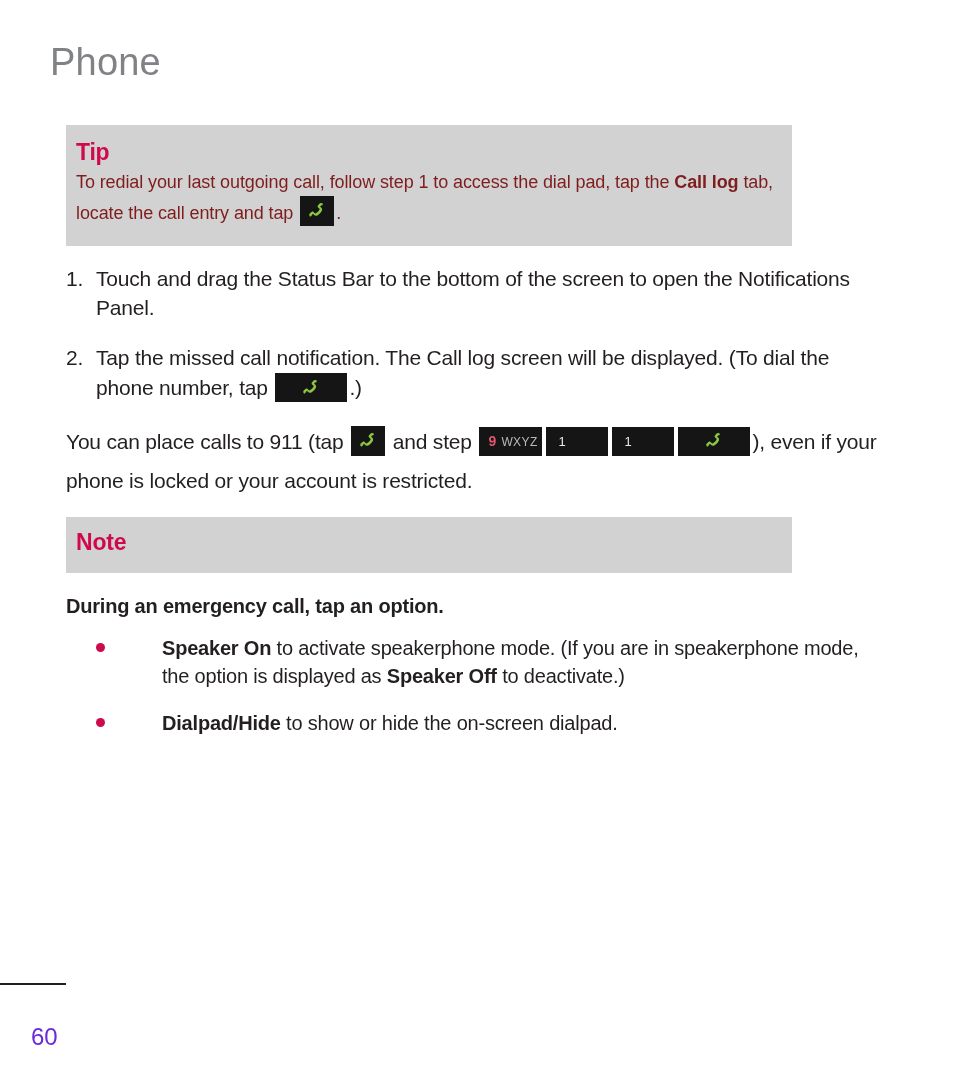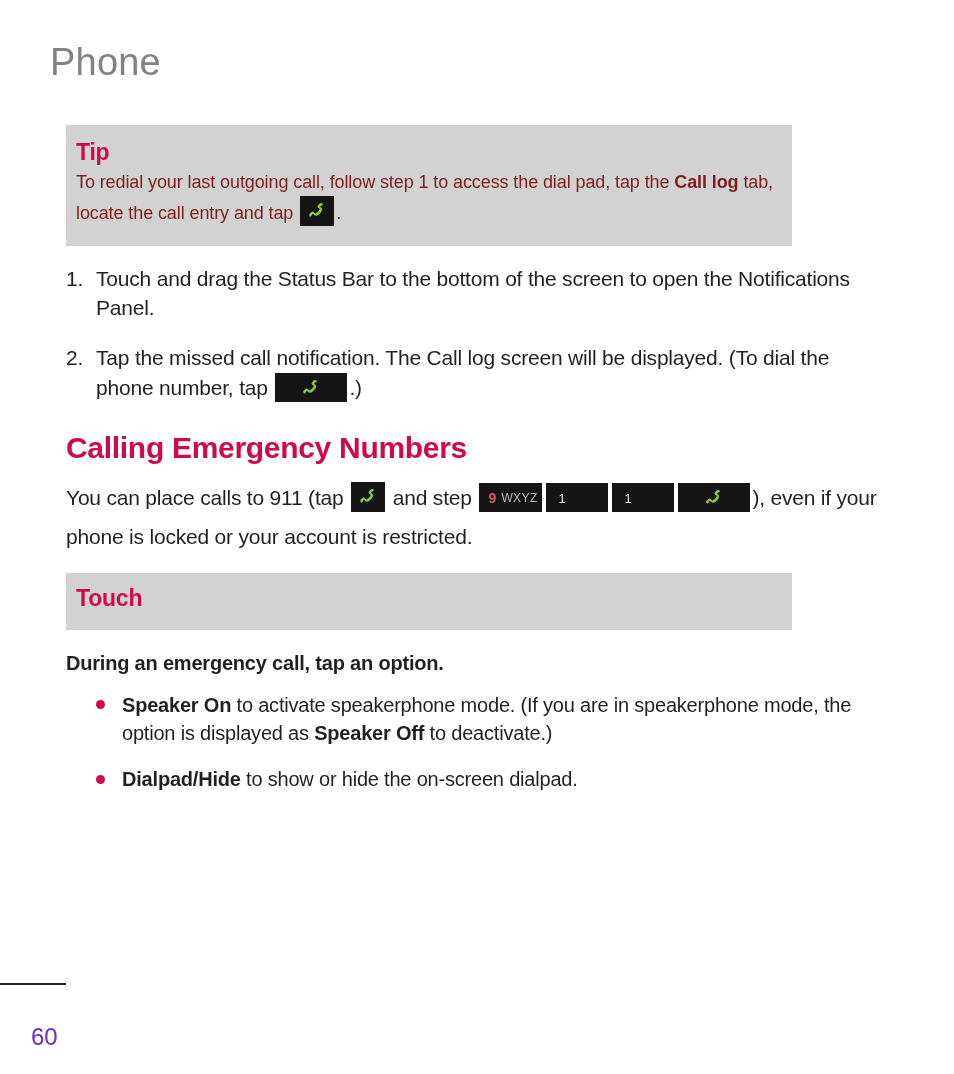--- a/index.html
+++ b/index.html
@@ -118,20 +118,21 @@
     padding: 0;
     list-style: none;
   }
   .bullet {
     display: flex;
     font-size: 20px;
     line-height: 1.42;
     margin: 16px 0 18px 0;
     padding-left: 30px;
     letter-spacing: -0.2px;
+    gap: 40px;
   }
   .bullet-dot {
     flex: 0 0 auto;
     width: 26px;
     color: #cf0a4c;
     font-size: 20px;
     line-height: 1.42;
   }
   .bullet-dot span {
     display: inline-block;
@@ -240,30 +241,29 @@
         <span class="step-text">Touch and drag the Status Bar to the bottom of the screen to open the Notifications Panel.</span>
       </li>
       <li class="step">
         <span class="step-num">2.</span>
         <span class="step-text"><span>Tap the missed call notification. The Call log screen will be displayed. (To dial the phone number, tap </span><span class="key key-phone-wide2"><svg class="handset" width="22" height="22" viewBox="0 0 24 24" aria-hidden="true">
                 <path d="M17.3 3.6c-1.0-0.5-2.0-0.2-2.7 0.6l-1.6 1.9c-0.5 0.6-0.4 1.5 0.2 2.0l1.3 1.1c0.4 0.3 0.5 0.9 0.2 1.4-0.9 1.6-2.3 3.0-3.9 3.9-0.5 0.3-1.1 0.2-1.4-0.2l-1.1-1.3c-0.5-0.6-1.4-0.7-2.0-0.2l-1.9 1.6c-0.8 0.7-1.1 1.7-0.6 2.7l0.6 1.2 2.0-1.0-0.4-0.8 1.7-1.4 0.9 1.1c0.9 1.1 2.5 1.4 3.8 0.7 2.0-1.1 3.7-2.8 4.8-4.8 0.7-1.3 0.4-2.9-0.7-3.8l-1.1-0.9 1.4-1.7 0.8 0.4 1.0-2.0z" fill="#8dc63f"></path>
               </svg></span><span>.)</span></span>
       </li>
     </ol>
 
-    <div class="section-heading">Calling Emergency Numbers</div>
 
     <div class="para"><span>You can place calls to 911 (tap </span><span class="key key-phone-sq"><svg class="handset" width="22" height="22" viewBox="0 0 24 24" aria-hidden="true">
             <path d="M17.3 3.6c-1.0-0.5-2.0-0.2-2.7 0.6l-1.6 1.9c-0.5 0.6-0.4 1.5 0.2 2.0l1.3 1.1c0.4 0.3 0.5 0.9 0.2 1.4-0.9 1.6-2.3 3.0-3.9 3.9-0.5 0.3-1.1 0.2-1.4-0.2l-1.1-1.3c-0.5-0.6-1.4-0.7-2.0-0.2l-1.9 1.6c-0.8 0.7-1.1 1.7-0.6 2.7l0.6 1.2 2.0-1.0-0.4-0.8 1.7-1.4 0.9 1.1c0.9 1.1 2.5 1.4 3.8 0.7 2.0-1.1 3.7-2.8 4.8-4.8 0.7-1.3 0.4-2.9-0.7-3.8l-1.1-0.9 1.4-1.7 0.8 0.4 1.0-2.0z" fill="#8dc63f"></path>
           </svg></span><span> and step </span><span class="key key-9"><span class="digit-9">9</span><span class="digit-9-sub">WXYZ</span></span><span class="key key-digit"><span class="digit-label">1</span></span><span class="key key-digit"><span class="digit-label">1</span></span><span class="key key-phone-wide2"><svg class="handset" width="22" height="22" viewBox="0 0 24 24" aria-hidden="true">
             <path d="M17.3 3.6c-1.0-0.5-2.0-0.2-2.7 0.6l-1.6 1.9c-0.5 0.6-0.4 1.5 0.2 2.0l1.3 1.1c0.4 0.3 0.5 0.9 0.2 1.4-0.9 1.6-2.3 3.0-3.9 3.9-0.5 0.3-1.1 0.2-1.4-0.2l-1.1-1.3c-0.5-0.6-1.4-0.7-2.0-0.2l-1.9 1.6c-0.8 0.7-1.1 1.7-0.6 2.7l0.6 1.2 2.0-1.0-0.4-0.8 1.7-1.4 0.9 1.1c0.9 1.1 2.5 1.4 3.8 0.7 2.0-1.1 3.7-2.8 4.8-4.8 0.7-1.3 0.4-2.9-0.7-3.8l-1.1-0.9 1.4-1.7 0.8 0.4 1.0-2.0z" fill="#8dc63f"></path>
           </svg></span><span>), even if your phone is locked or your account is restricted.</span></div>
 
     <div class="callout note">
-      <div class="callout-title">Touch</div>
+      <div class="callout-title">Note</div>
     </div>
 
     <div class="bullets-intro">During an emergency call, tap an option.</div>
 
     <ul class="bullets">
       <li class="bullet">
         <span class="bullet-dot"><span></span></span>
         <span class="bullet-text"><b>Speaker On</b><span> to activate speakerphone mode. (If you are in speakerphone mode, the option is displayed as </span><b>Speaker Off</b><span> to deactivate.)</span></span>
       </li>
       <li class="bullet">

